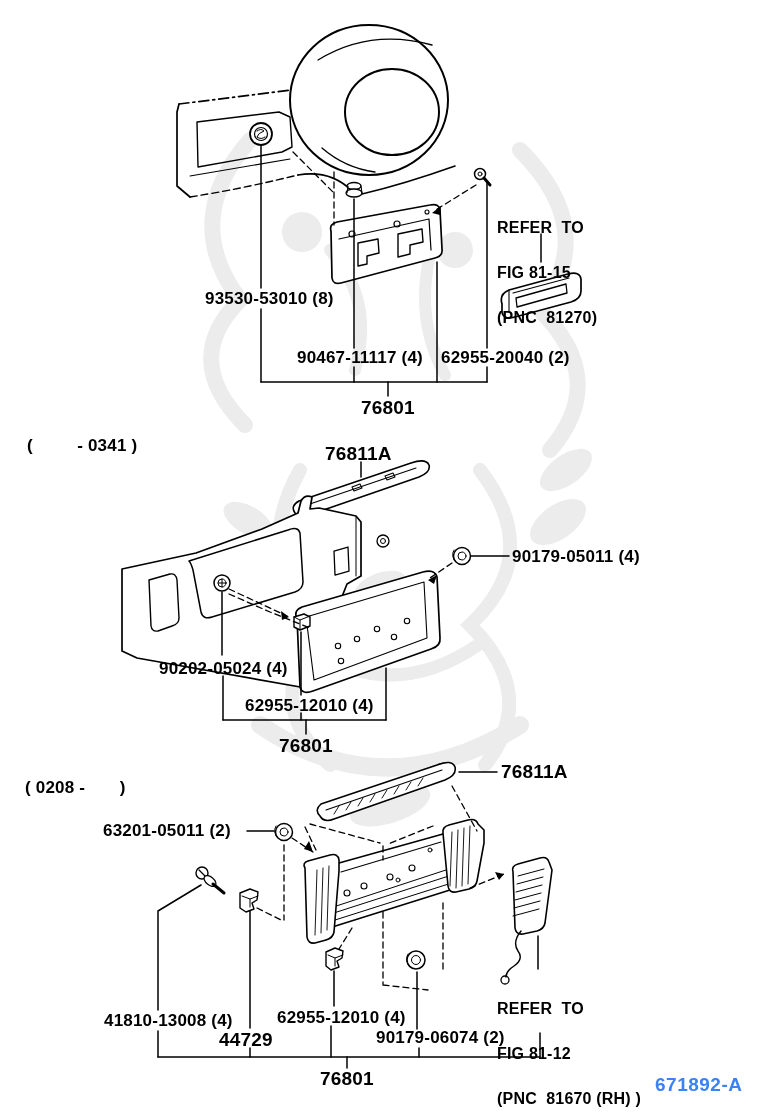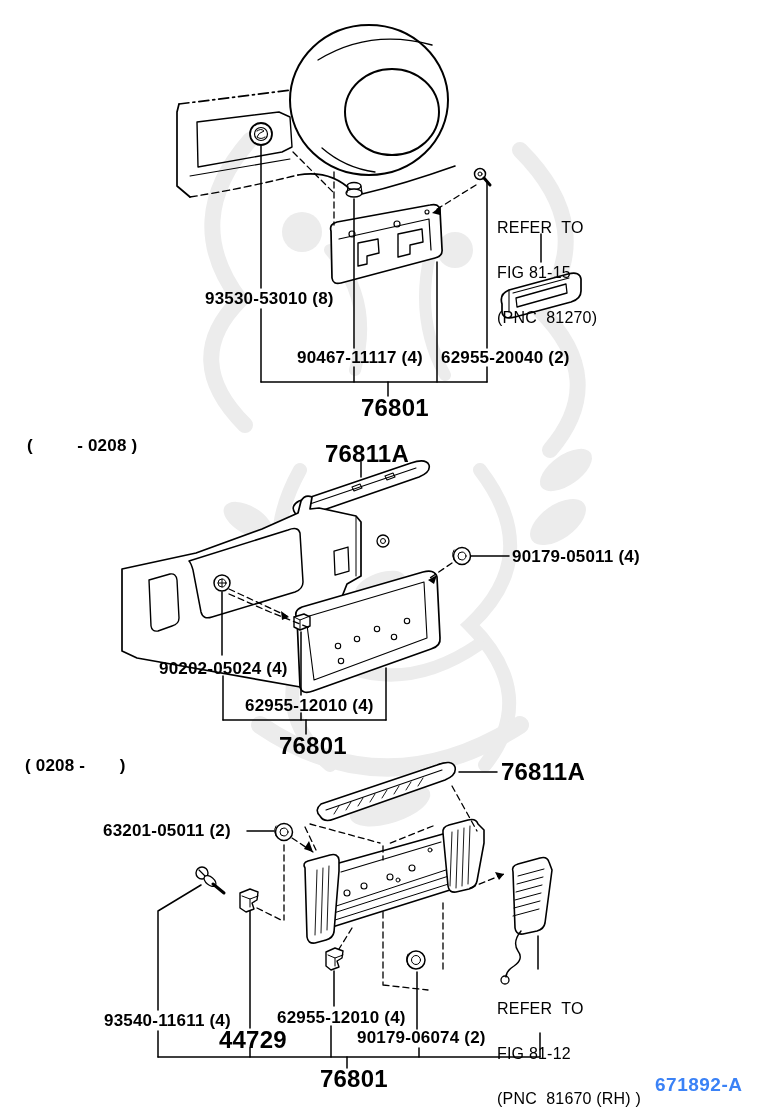--- a/index.html
+++ b/index.html
@@ -1,22 +1,22 @@
 <!DOCTYPE html>
 <html><head>
 <meta charset="utf-8">
 <style>
   html,body{margin:0;padding:0;background:#fff;}
   .stage{position:relative;width:760px;height:1112px;background:#fff;overflow:hidden;
          font-family:"Liberation Sans",sans-serif;}
   svg{position:absolute;left:0;top:0;}
   .lbl{position:absolute;font-weight:bold;font-size:17px;line-height:17px;color:#000;
        white-space:pre;letter-spacing:0.2px;}
-  .big{font-size:24px;line-height:19px;}
-  .refer{position:absolute;font-weight:normal;font-size:16px;line-height:15px;color:#000;
+  .big{font-size:19px;line-height:19px;}
+  .refer{position:absolute;font-weight:bold;font-size:16px;line-height:15px;color:#000;
          white-space:pre;letter-spacing:0.2px;}
   .code{position:absolute;font-weight:bold;font-size:19px;color:#3b82f6;letter-spacing:0.5px;}
 </style>
 </head>
 <body>
 
 <div class="stage">
 
 <svg width="760" height="1112" viewBox="0 0 760 1112">
 
@@ -268,34 +268,34 @@
 <div class="lbl" style="left:205px;top:290px">93530-53010 (8)</div>
 <div class="lbl" style="left:297px;top:349px">90467-11117 (4)</div>
 <div class="lbl" style="left:441px;top:349px">62955-20040 (2)</div>
 <div class="lbl big" style="left:361px;top:398px">76801</div>
 <div class="refer" style="left:497px;top:190px">
   <div>REFER  TO</div>
   <div>FIG 81-15</div>
   <div>(PNC  81270)</div>
 </div>
 
-<div class="lbl" style="left:27px;top:437px">(         - 0208 )</div>
+<div class="lbl" style="left:27px;top:437px">(         - 0341 )</div>
 <div class="lbl big" style="left:325px;top:444px">76811A</div>
 <div class="lbl" style="left:512px;top:548px">90179-05011 (4)</div>
 <div class="lbl" style="left:159px;top:660px">90202-05024 (4)</div>
 <div class="lbl" style="left:245px;top:697px">62955-12010 (4)</div>
 <div class="lbl big" style="left:279px;top:736px">76801</div>
 
-<div class="lbl" style="left:25px;top:757px">( 0208 -       )</div>
+<div class="lbl" style="left:25px;top:779px">( 0208 -       )</div>
 <div class="lbl big" style="left:501px;top:762px">76811A</div>
 <div class="lbl" style="left:103px;top:822px">63201-05011 (2)</div>
-<div class="lbl" style="left:104px;top:1012px">93540-11611 (4)</div>
+<div class="lbl" style="left:104px;top:1012px">41810-13008 (4)</div>
 <div class="lbl big" style="left:219px;top:1030px">44729</div>
 <div class="lbl" style="left:277px;top:1009px">62955-12010 (4)</div>
-<div class="lbl" style="left:357px;top:1029px">90179-06074 (2)</div>
+<div class="lbl" style="left:376px;top:1029px">90179-06074 (2)</div>
 <div class="lbl big" style="left:320px;top:1069px">76801</div>
 <div class="refer" style="left:497px;top:971px">
   <div>REFER  TO</div>
   <div>FIG 81-12</div>
   <div>(PNC  81670 (RH) )</div>
   
 </div>
 
 <div class="code" style="left:655px;top:1074px">671892-A</div>
 

